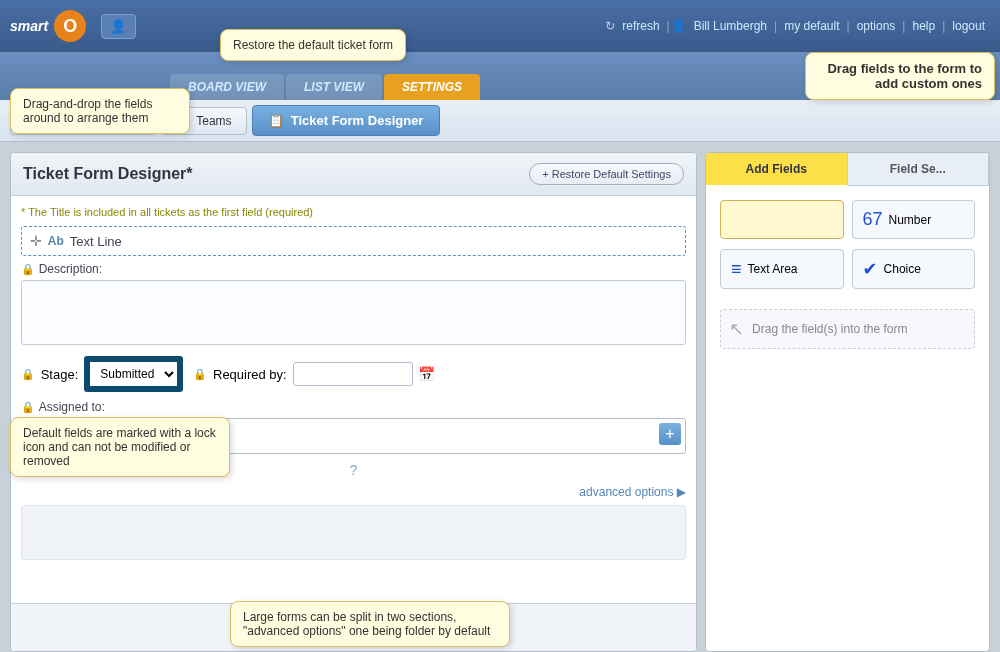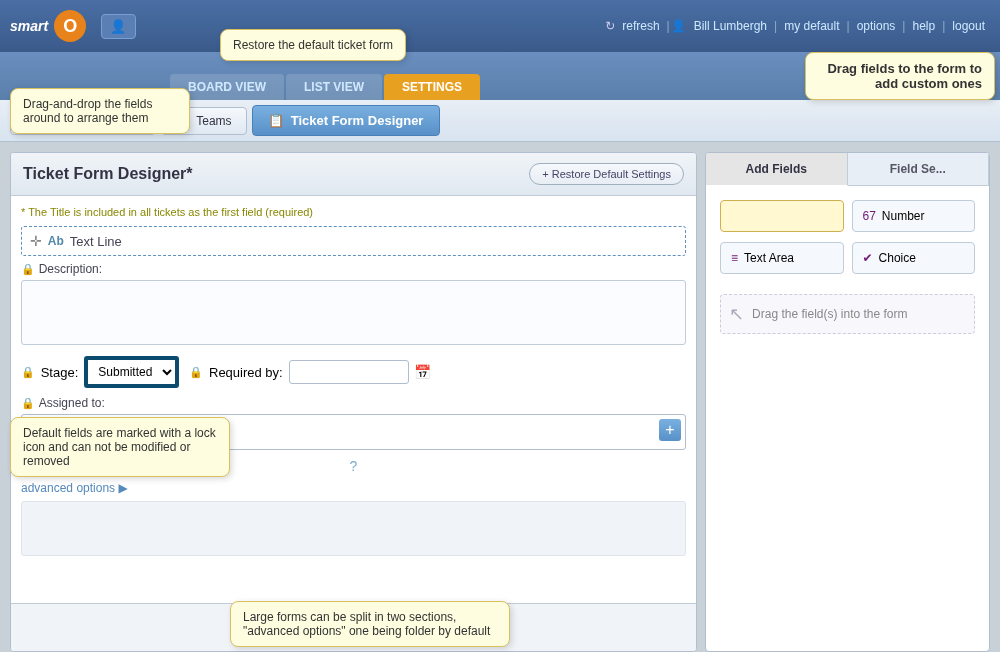--- a/index.html
+++ b/index.html
@@ -62,20 +62,21 @@
     .nav-sep { color: #8aabcc; }
 
     
     .second-nav {
       background: linear-gradient(to bottom, #6a8fc0, #5a7faa);
       height: 48px;
       display: flex;
       align-items: flex-end;
       padding: 0 10px 0 170px;
       gap: 2px;
+      font-style: italic;
     }
     .nav-tab {
       padding: 6px 18px;
       border-radius: 4px 4px 0 0;
       color: #d0e8ff;
       cursor: pointer;
       font-size: 12px;
       font-weight: bold;
       background: rgba(255,255,255,0.15);
     }
@@ -225,21 +226,21 @@
       background: #fafcff;
     }
     .stage-row {
       display: flex;
       align-items: center;
       gap: 10px;
       margin-bottom: 8px;
     }
     .stage-select {
       padding: 4px 6px;
-      border: 4px solid #0c4a6e;
+      border: 6px solid #0c4a6e;
       border-radius: 3px;
       font-size: 12px;
       background: white;
     }
     .required-by-row {
       display: flex;
       align-items: center;
       gap: 6px;
     }
     .required-input {
@@ -285,20 +286,21 @@
       line-height: 20px;
       text-align: center;
       cursor: pointer;
     }
     .help-icon {
       color: #7aaccc;
       font-size: 14px;
       cursor: pointer;
     }
     .advanced-options {
+      text-align: right;
       margin-top: 6px;
     }
     .advanced-link {
       color: #5588bb;
       font-size: 12px;
       cursor: pointer;
       text-decoration: none;
     }
     .form-footer {
       border-top: 1px solid #c0ccd8;
@@ -348,21 +350,21 @@
       padding: 9px 10px;
       text-align: center;
       cursor: pointer;
       font-size: 12px;
       font-weight: bold;
       color: #556;
       background: #e8eef5;
       border-right: 1px solid #c0ccd8;
     }
     .fields-tab.active {
-      background: #e5e5e5;
+      background: #fde047;
       border-bottom: 1px solid white;
       margin-bottom: -1px;
       color: #334;
     }
     .fields-body {
       padding: 14px;
       flex: 1;
       display: flex;
       flex-direction: column;
       gap: 10px;
@@ -380,21 +382,21 @@
       font-size: 12px;
       display: flex;
       align-items: center;
       gap: 6px;
       background: #f5f8fc;
     }
     .field-option.highlighted {
       background: #fff8d0;
       border-color: #d0b050;
     }
-    .field-option-icon { font-size: 12px; color: #701a75; }
+    .field-option-icon { font-size: 18px; color: #1d4ed8; }
     .drag-hint {
       display: flex;
       align-items: center;
       gap: 8px;
       color: #888;
       font-size: 12px;
       margin-top: 10px;
       padding: 8px;
       border: 1px dashed #ccd;
       border-radius: 4px;

